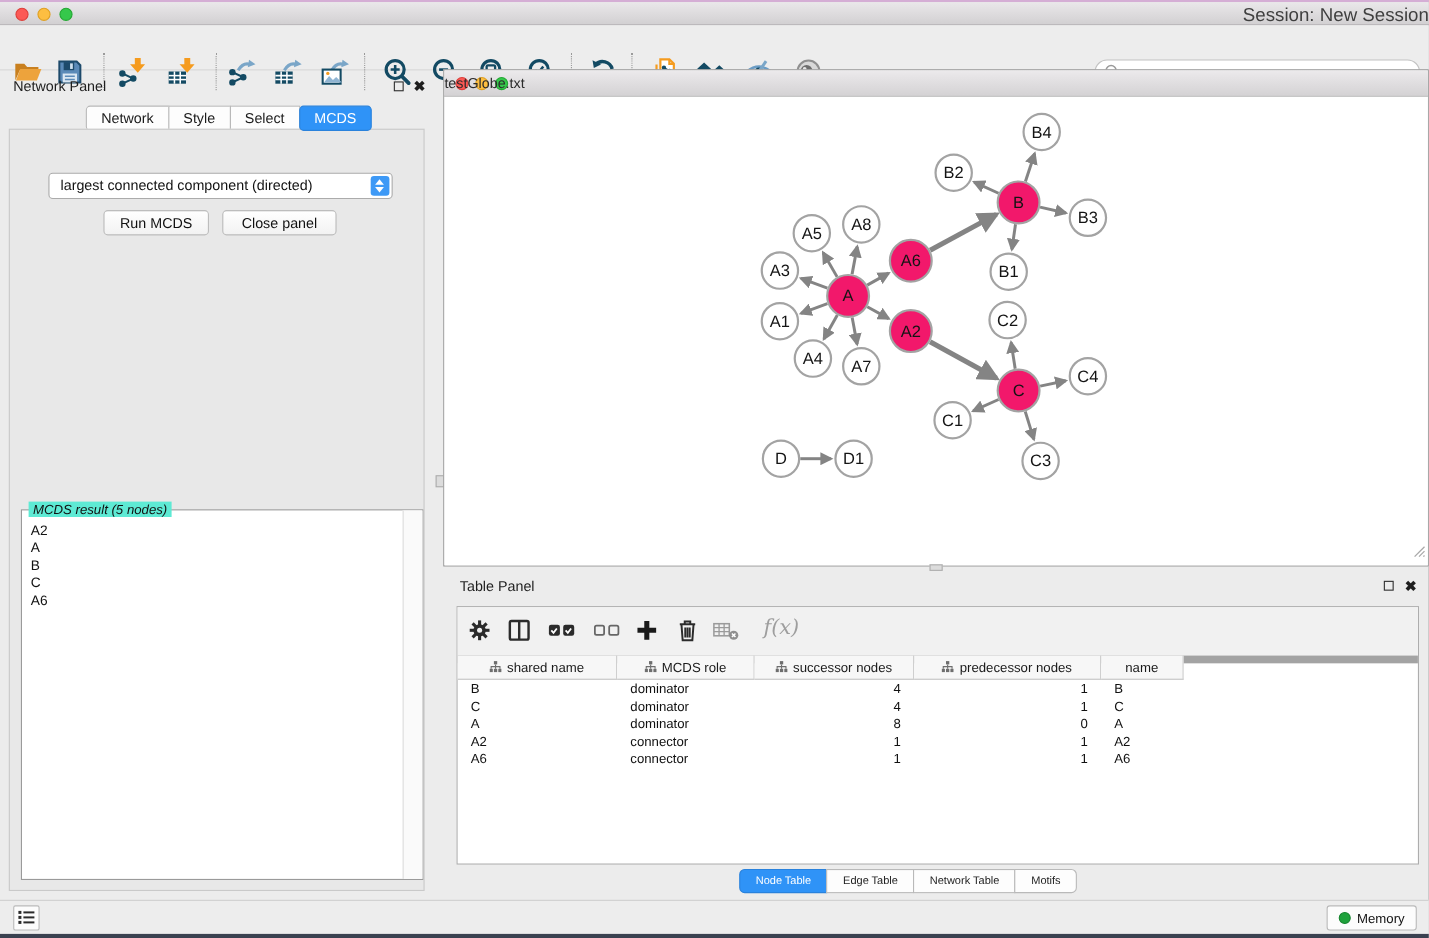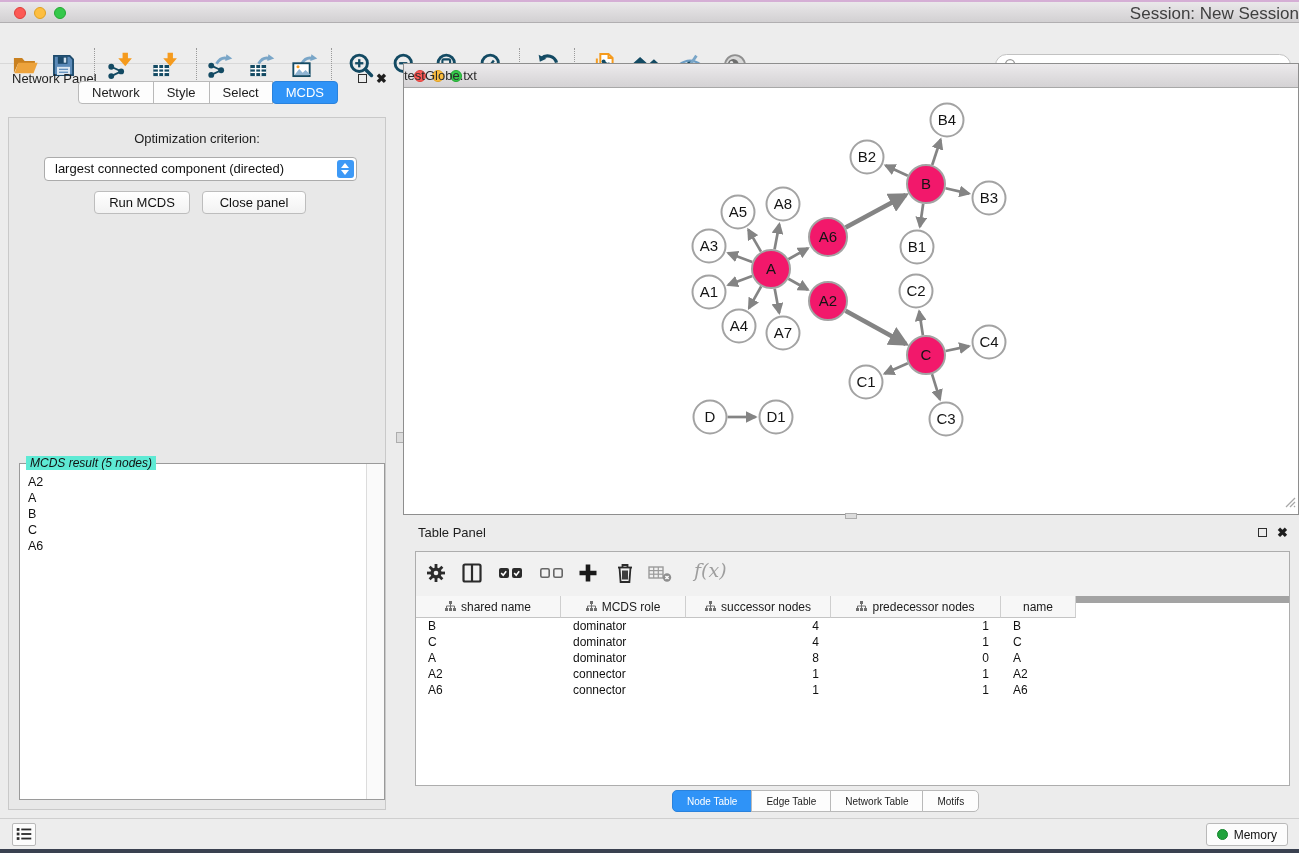--- a/index.html
+++ b/index.html
@@ -22,21 +22,21 @@
   .tb svg{display:block;margin:auto;}
   .tsep{position:absolute;top:25px;height:34px;width:0;border-left:1px dotted #9a9a9a;}
   .searchbox{position:absolute;left:995px;top:31px;width:296px;height:23px;background:#fff;
              border:1px solid #c2c2c2;border-radius:12px;box-sizing:border-box;display:flex;align-items:center;}
   .searchbox svg{margin:0 4px 0 8px;flex:0 0 auto;}
   .searchbox input{flex:1;border:none;outline:none;background:transparent;font-size:13px;height:18px;min-width:0;}
   
   .cp-title,.tp-title{position:absolute;font-size:13px;color:#1e1e1e;}
   .float-icon{position:absolute;width:9px;height:9px;border:1.5px solid #2e2e2e;box-sizing:border-box;background:transparent;padding:0;cursor:pointer;}
   .close-icon{position:absolute;border:none;background:transparent;font-size:13px;font-weight:bold;color:#1e1e1e;padding:0;cursor:pointer;line-height:13px;}
-  .cp-tabs{position:absolute;left:78px;top:81px;height:21px;display:flex;}
+  .cp-tabs{position:absolute;left:78px;top:96px;height:21px;display:flex;}
   .cp-tab{height:21px;line-height:21px;padding:0 13px;background:#fdfdfd;border:1px solid #b9b9b9;
           margin-left:-1px;font-size:13px;color:#1c1c1c;cursor:pointer;}
   .cp-tab:first-child{border-radius:4px 0 0 4px;margin-left:0;}
   .cp-tab:last-child{border-radius:0 4px 4px 0;}
   .cp-tab.active{background:#2f93f7;border-color:#2a82dc;color:#fff;border-radius:4px;position:relative;z-index:2;}
   .cp-content{position:absolute;left:8px;top:117px;width:378px;height:693px;background:#e8e8e8;
               border:1px solid #c9c9c9;box-sizing:border-box;}
   .opt-label{position:absolute;left:0;width:100%;top:13px;text-align:center;font-size:13px;color:#1c1c1c;}
   .criterion-select{position:absolute;left:35px;top:39px;width:313px;height:24px;background:#fff;border:1px solid #ababab;
           border-radius:4px;box-sizing:border-box;font-size:13px;line-height:22px;padding-left:10px;cursor:pointer;color:#111;}
@@ -285,21 +285,20 @@
     <button class="close-icon" style="left:376px;top:72px">✖</button>
 
     <div class="cp-tabs">
         <div class="cp-tab">Network</div>
         <div class="cp-tab">Style</div>
         <div class="cp-tab">Select</div>
         <div class="cp-tab active">MCDS</div>
       </div>
 
     <div class="cp-content">
-      <div class="opt-label">Optimization criterion:</div>
       <div class="criterion-select">
         <span>largest connected component (directed)</span>
         <span class="stepper"></span>
       </div>
       <button class="cp-btn" style="left:85px;width:96px">Run MCDS</button>
       <button class="cp-btn" style="left:193px;width:104px">Close panel</button>
 
       <div class="result-box">
         <span class="result-legend">MCDS result (5 nodes)</span>
         <div class="result-list">

